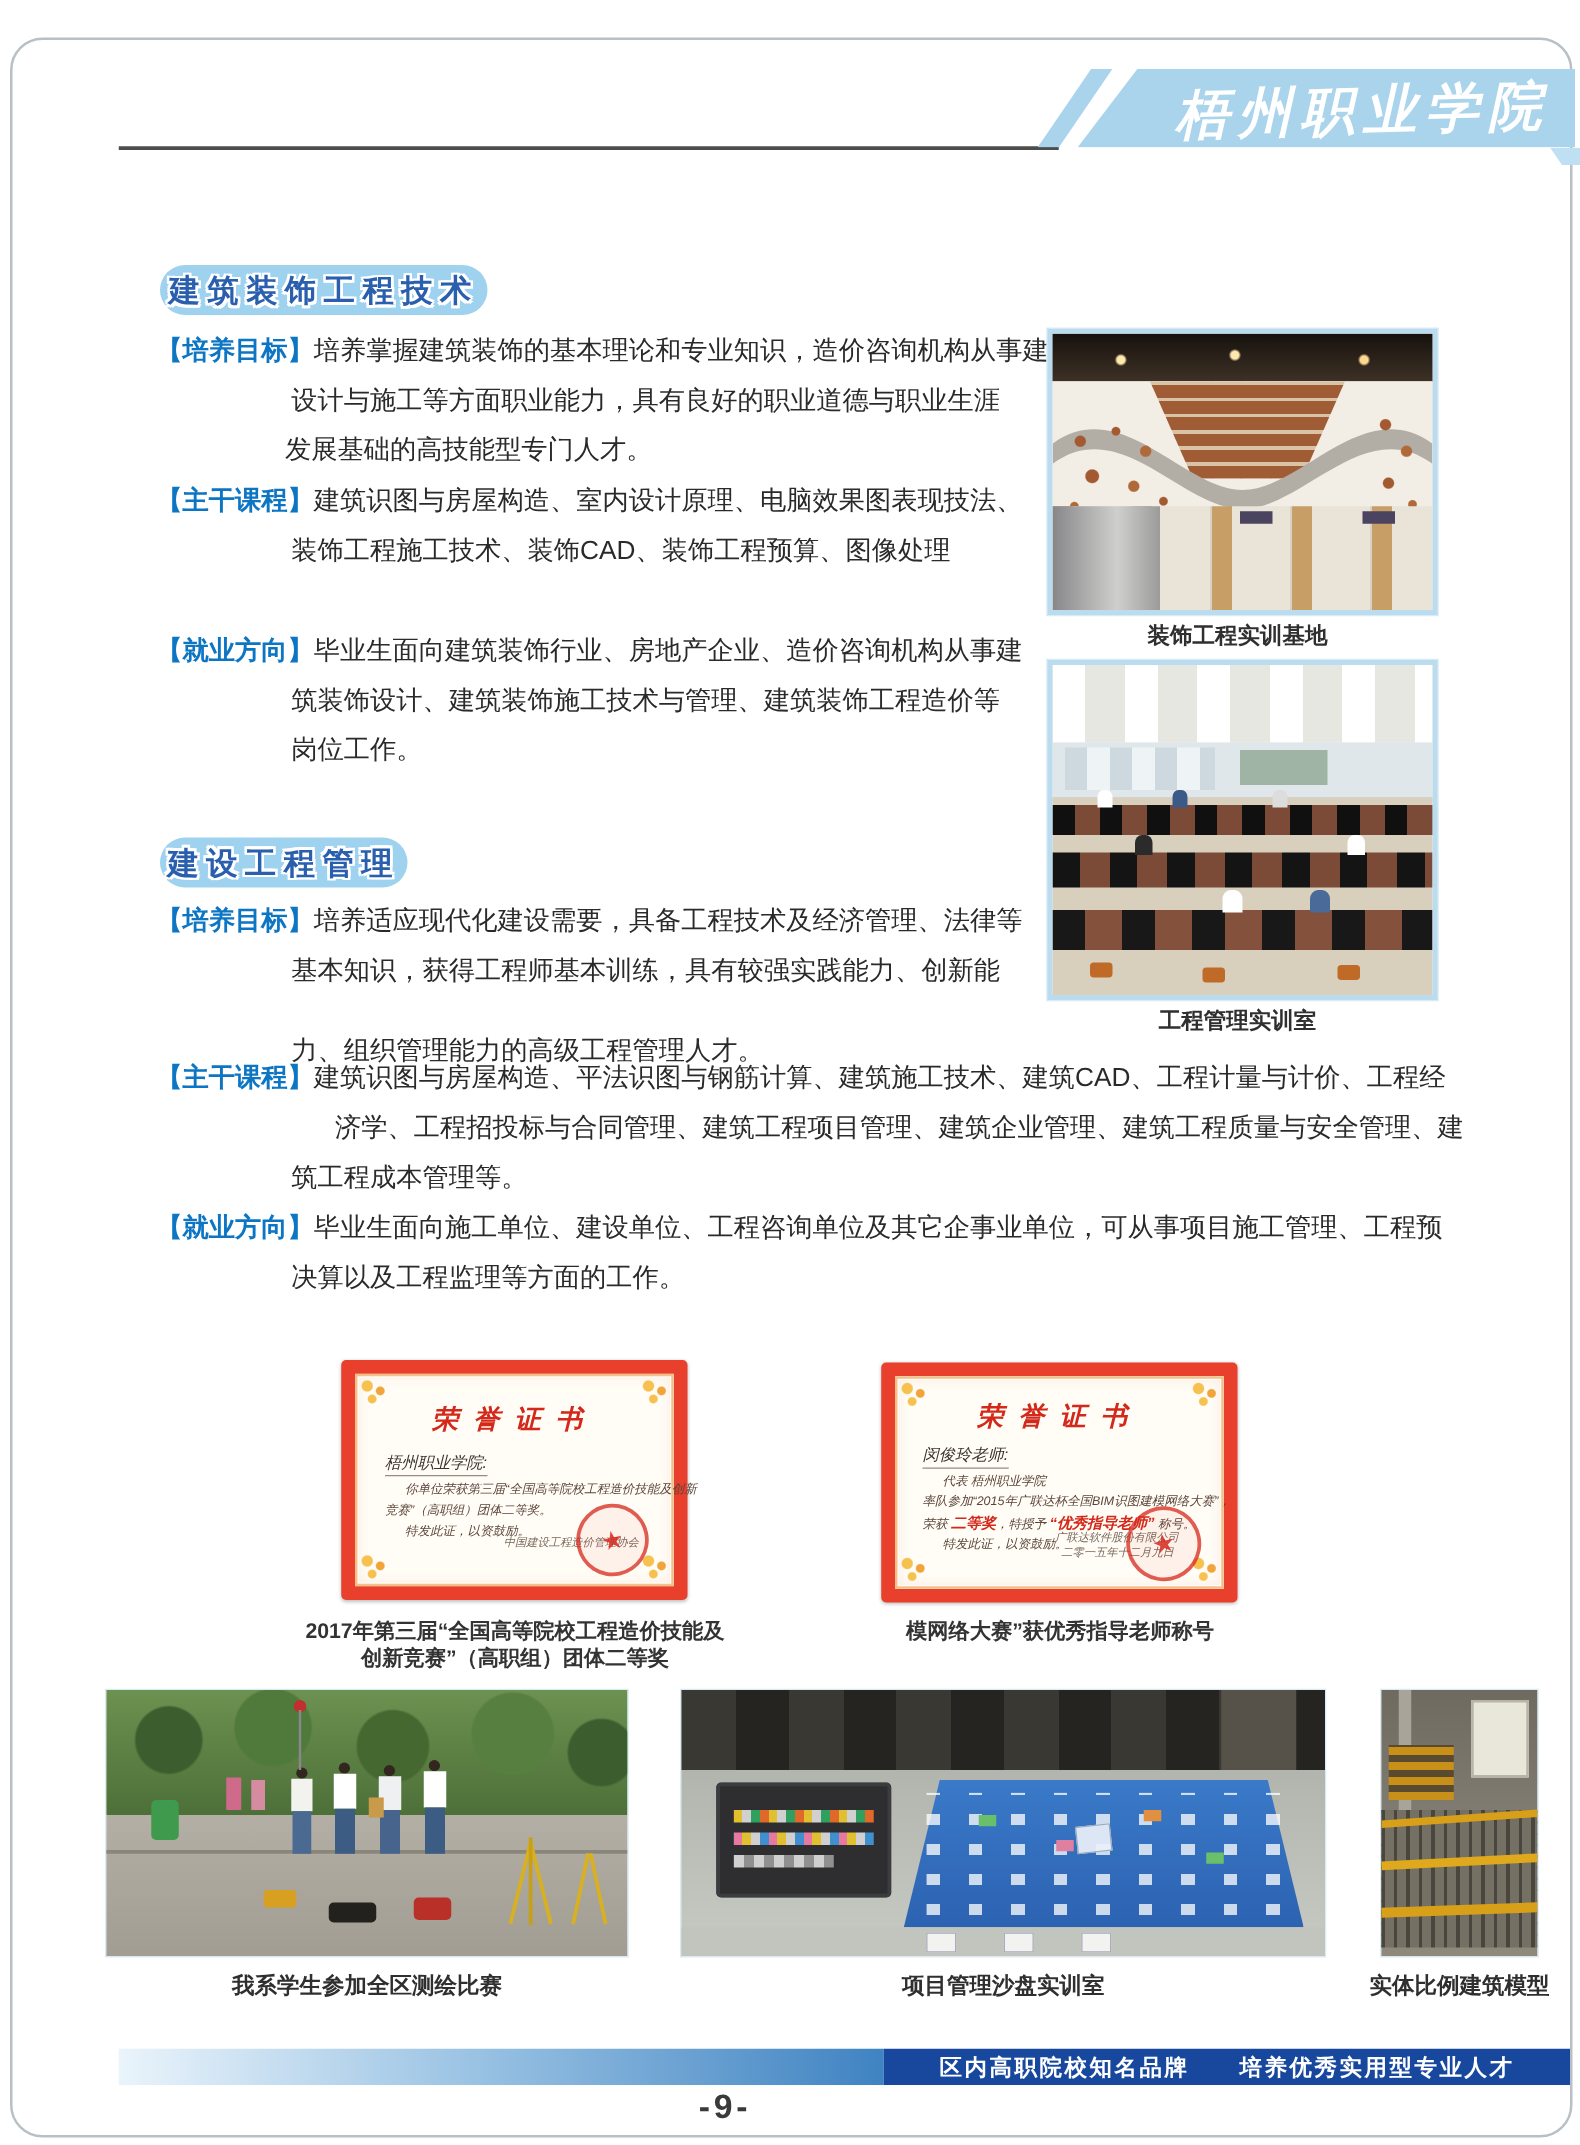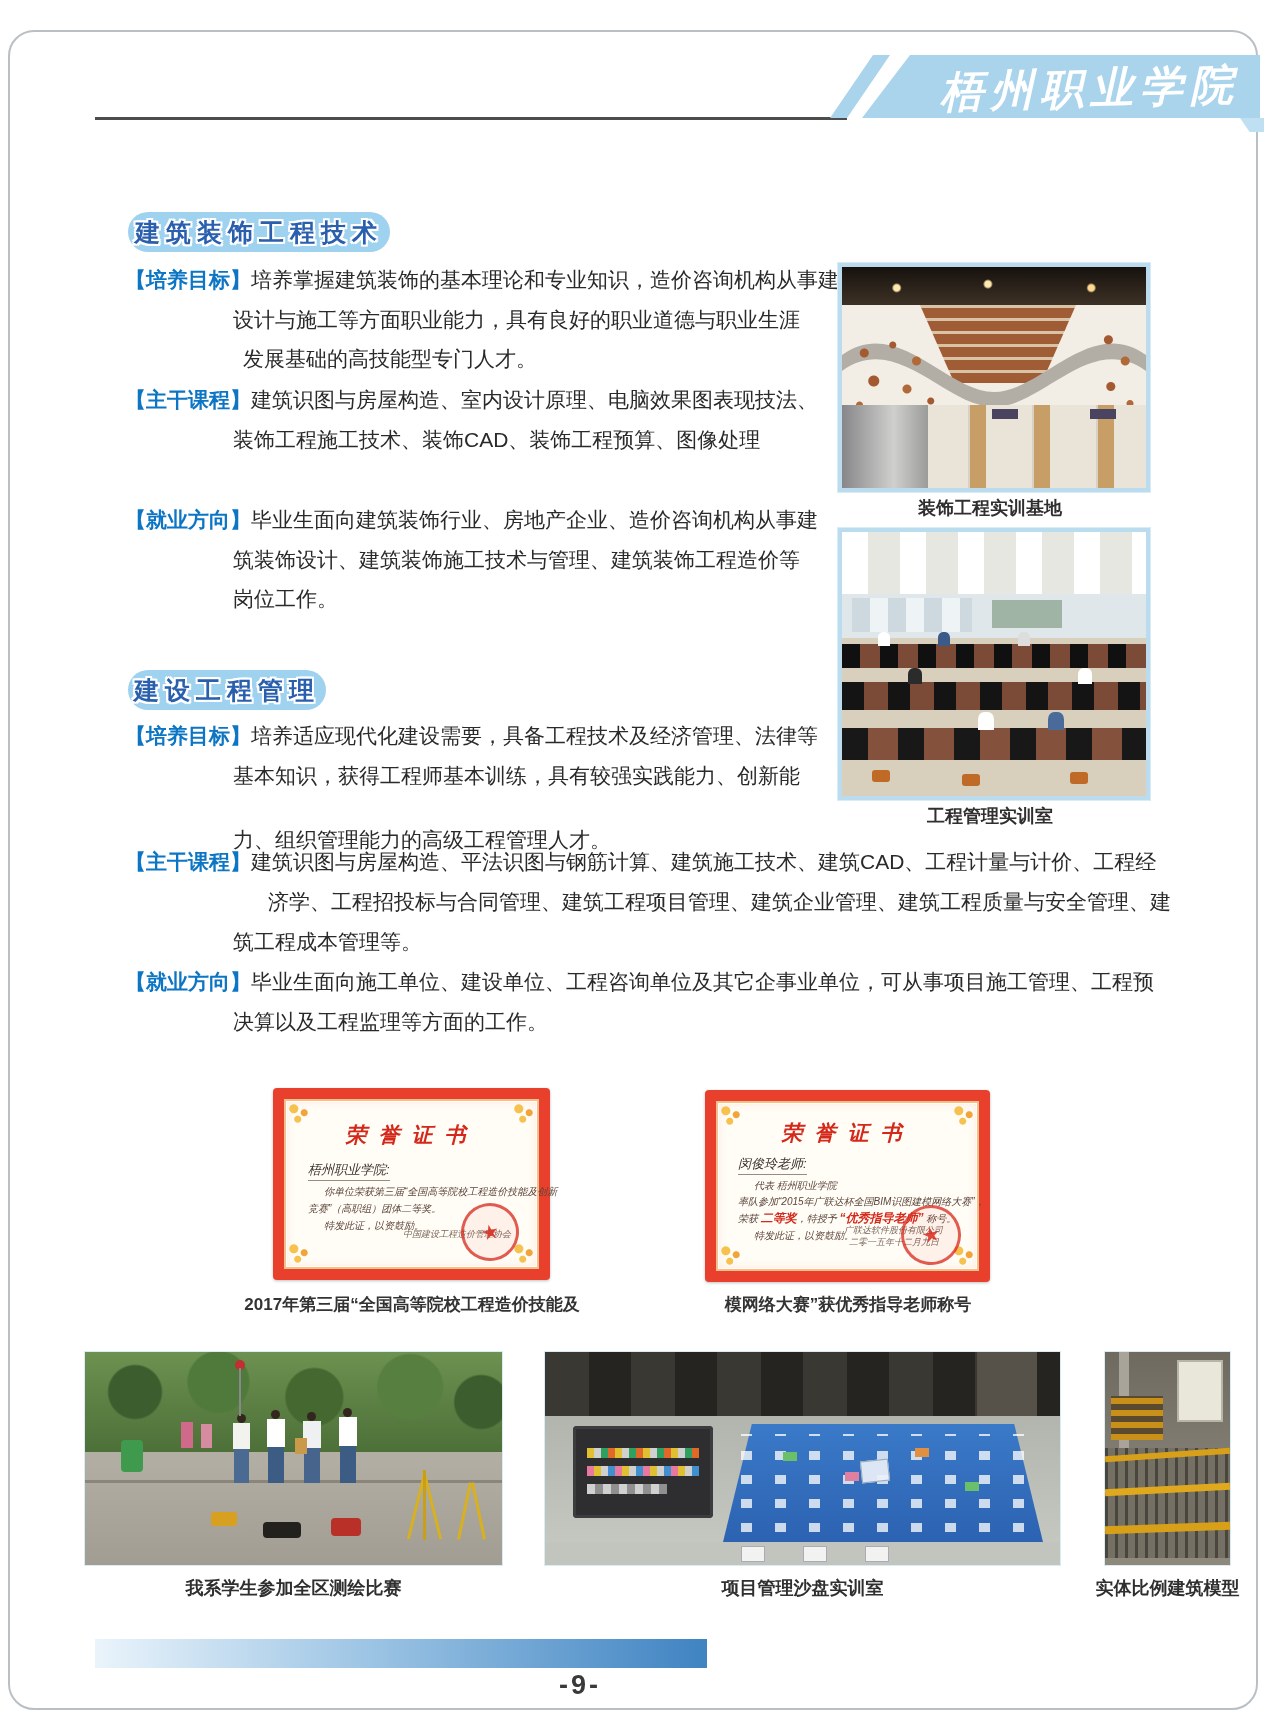--- a/index.html
+++ b/index.html
@@ -66,21 +66,21 @@
   <div class="abs school-name">梧州职业学院</div>
 
   <div class="abs pill" style="left:128px;top:212px;width:262px;height:40px;">
     <span class="pill-text">建筑装饰工程技术</span>
   </div>
 
   <div class="abs row" style="left:125px;top:266px;">
     <span class="lbl">【培养目标】</span><span class="txt">培养掌握建筑装饰的基本理论和专业知识，造价咨询机构从事建</span>
   </div>
   <div class="abs row txt" style="left:233px;top:306px;">设计与施工等方面职业能力，具有良好的职业道德与职业生涯</div>
-  <div class="abs row txt" style="left:243px;top:345px;">发展基础的高技能型专门人才。</div>
+  <div class="abs row txt" style="left:228px;top:345px;">发展基础的高技能型专门人才。</div>
 
   <div class="abs row" style="left:125px;top:386px;">
     <span class="lbl">【主干课程】</span><span class="txt">建筑识图与房屋构造、室内设计原理、电脑效果图表现技法、</span>
   </div>
   <div class="abs row txt" style="left:233px;top:426px;">装饰工程施工技术、装饰CAD、装饰工程预算、图像处理</div>
 
   <div class="abs row txt" style="left:233px;top:546px;">筑装饰设计、建筑装饰施工技术与管理、建筑装饰工程造价等</div>
   <div class="abs row" style="left:125px;top:506px;">
     <span class="lbl">【就业方向】</span><span class="txt">毕业生面向建筑装饰行业、房地产企业、造价咨询机构从事建</span>
   </div>
@@ -180,20 +180,21 @@
       <div class="cert-recipient" style="left:24px;top:62px;">梧州职业学院:</div>
       <div class="cert-body" style="left:40px;top:84px;">你单位荣获第三届“全国高等院校工程造价技能及创新</div>
       <div class="cert-body" style="left:24px;top:101px;">竞赛”（高职组）团体二等奖。</div>
       <div class="cert-body" style="left:40px;top:118px;">特发此证，以资鼓励。</div>
       <div class="cert-issuer" style="right:28px;bottom:28px;">中国建设工程造价管理协会</div>
       <div class="seal" style="right:20px;bottom:8px;width:52px;height:52px;font-size:20px;">★</div>
     </div>
   </div>
   <div class="abs capsm" style="left:202px;top:1294px;width:420px;">
     <div>2017年第三届“全国高等院校工程造价技能及</div>
+    <div>创新竞赛”（高职组）团体二等奖</div>
   </div>
 
   <div class="abs cert" style="left:705px;top:1090px;width:285px;height:192px;">
     <div class="cert-inner">
       <div class="cert-corner" style="left:2px;top:2px;"></div>
       <div class="cert-corner" style="right:2px;top:2px;"></div>
       <div class="cert-corner" style="left:2px;bottom:2px;"></div>
       <div class="cert-corner" style="right:2px;bottom:2px;"></div>
       <div class="cert-title" style="top:18px;">荣誉证书</div>
       <div class="cert-recipient" style="left:22px;top:54px;">闵俊玲老师:</div>
@@ -293,15 +294,18 @@
     <div class="abs" style="left:0;top:96px;width:100%;height:110px;
          background:repeating-linear-gradient(90deg,#4a463e 0 3px,#757064 3px 10px),
                     repeating-linear-gradient(0deg,rgba(40,38,34,.5) 0 2px,transparent 2px 9px);"></div>
     <div class="abs" style="left:0;top:100px;width:100%;height:6px;background:#d8a018;transform:rotate(-4deg);"></div>
     <div class="abs" style="left:0;top:134px;width:100%;height:7px;background:#e0a81c;transform:rotate(-3deg);"></div>
     <div class="abs" style="left:0;top:172px;width:100%;height:8px;background:#d8a018;transform:rotate(-2deg);"></div>
   </div>
   <div class="abs caption" style="left:1055px;top:1576px;width:225px;">实体比例建筑模型</div>
 
   <div class="abs footer-bar-left"></div>
+  <div class="abs footer-bar-right">
+    <span class="footer-slogan">区内高职院校知名品牌　　培养优秀实用型专业人才</span>
+  </div>
   <div class="abs page-num">-9-</div>
 
 </div>
 
 </body></html>

